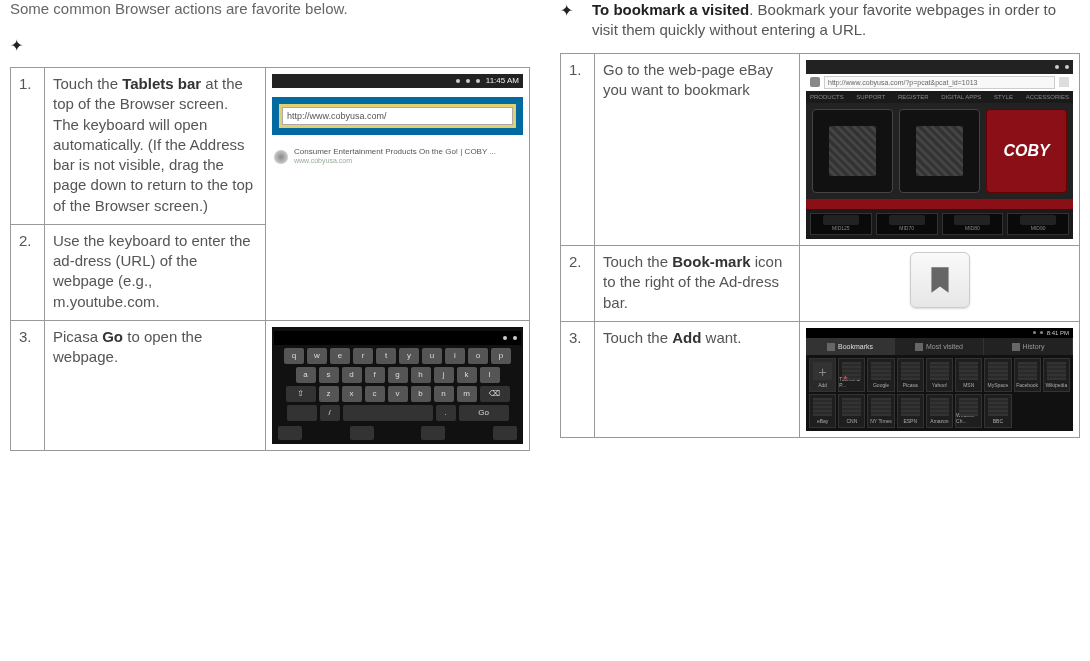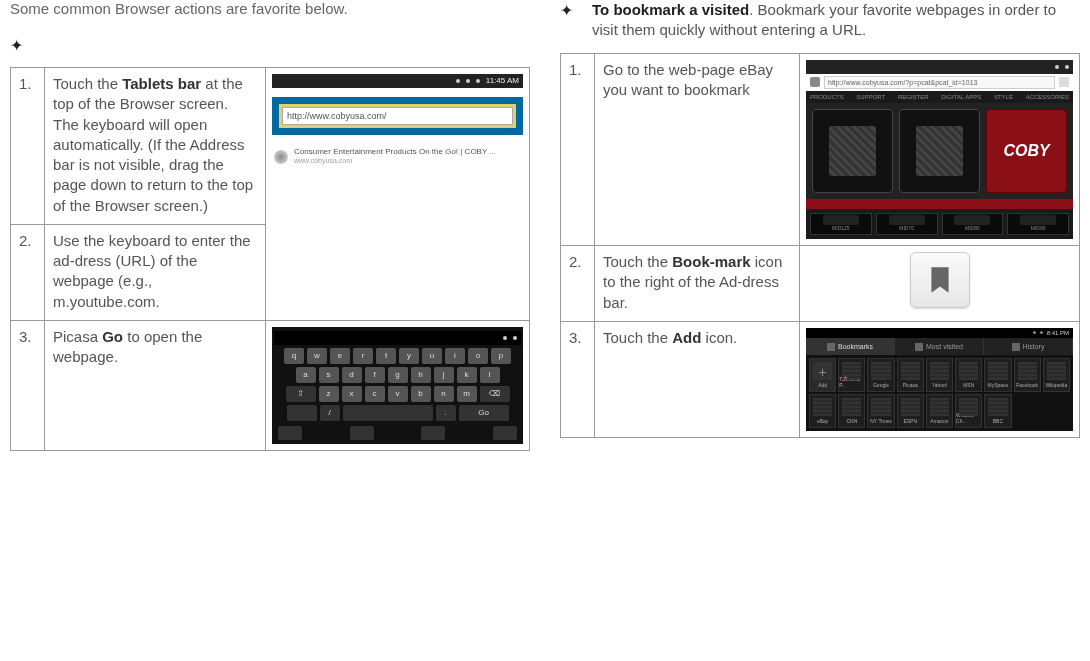--- a/index.html
+++ b/index.html
@@ -499,21 +499,21 @@
           <div class="bmicon">
             <svg viewBox="0 0 24 28">
               <path d="M4 2 h16 v24 l-8 -6 l-8 6 z" fill="#666"></path>
             </svg>
           </div>
         </td>
       </tr>
       <tr>
         <td class="num">3.</td>
         <td class="text">
-          <span>Touch the </span><span class="b">Add</span><span> icon.</span>
+          <span>Touch the </span><span class="b">Add</span><span> want.</span>
         </td>
         <td class="media">
           <div class="bmscreen">
             <div class="status">
               <span class="d"></span>
                   <span class="d"></span>
                   <span class="t">8:41 PM</span>
             </div>
             <div class="tabs">
               <div class="tab active">

